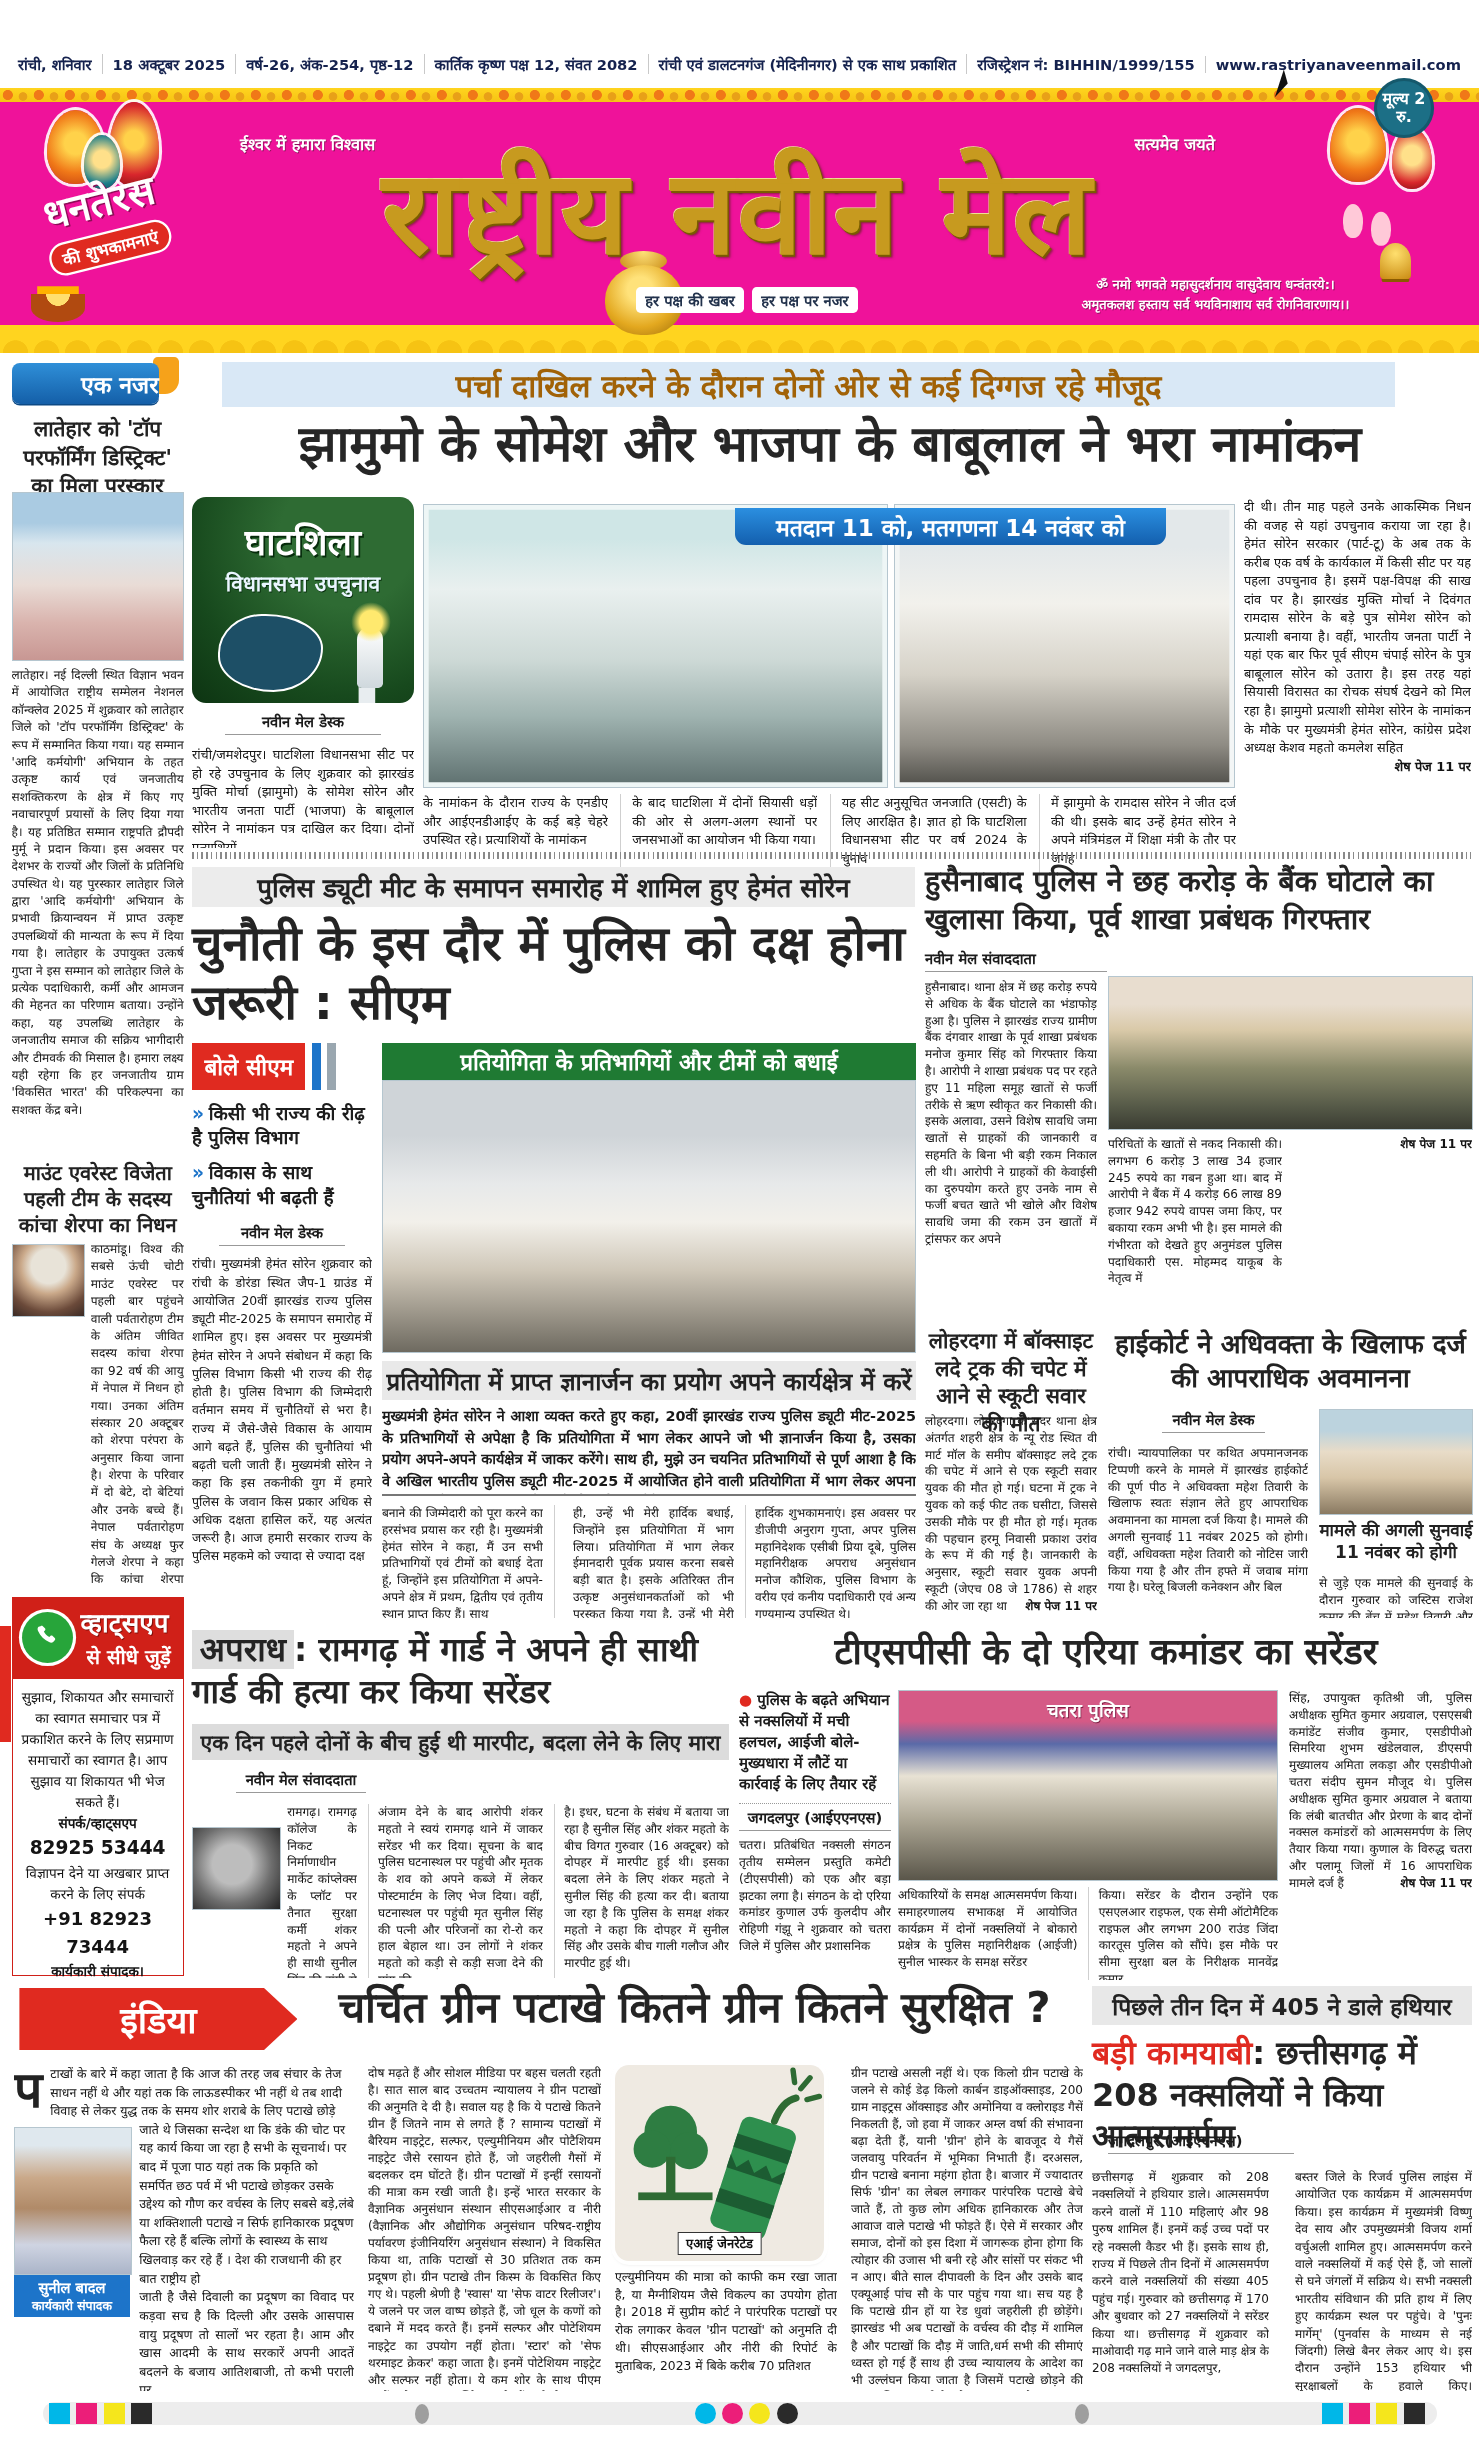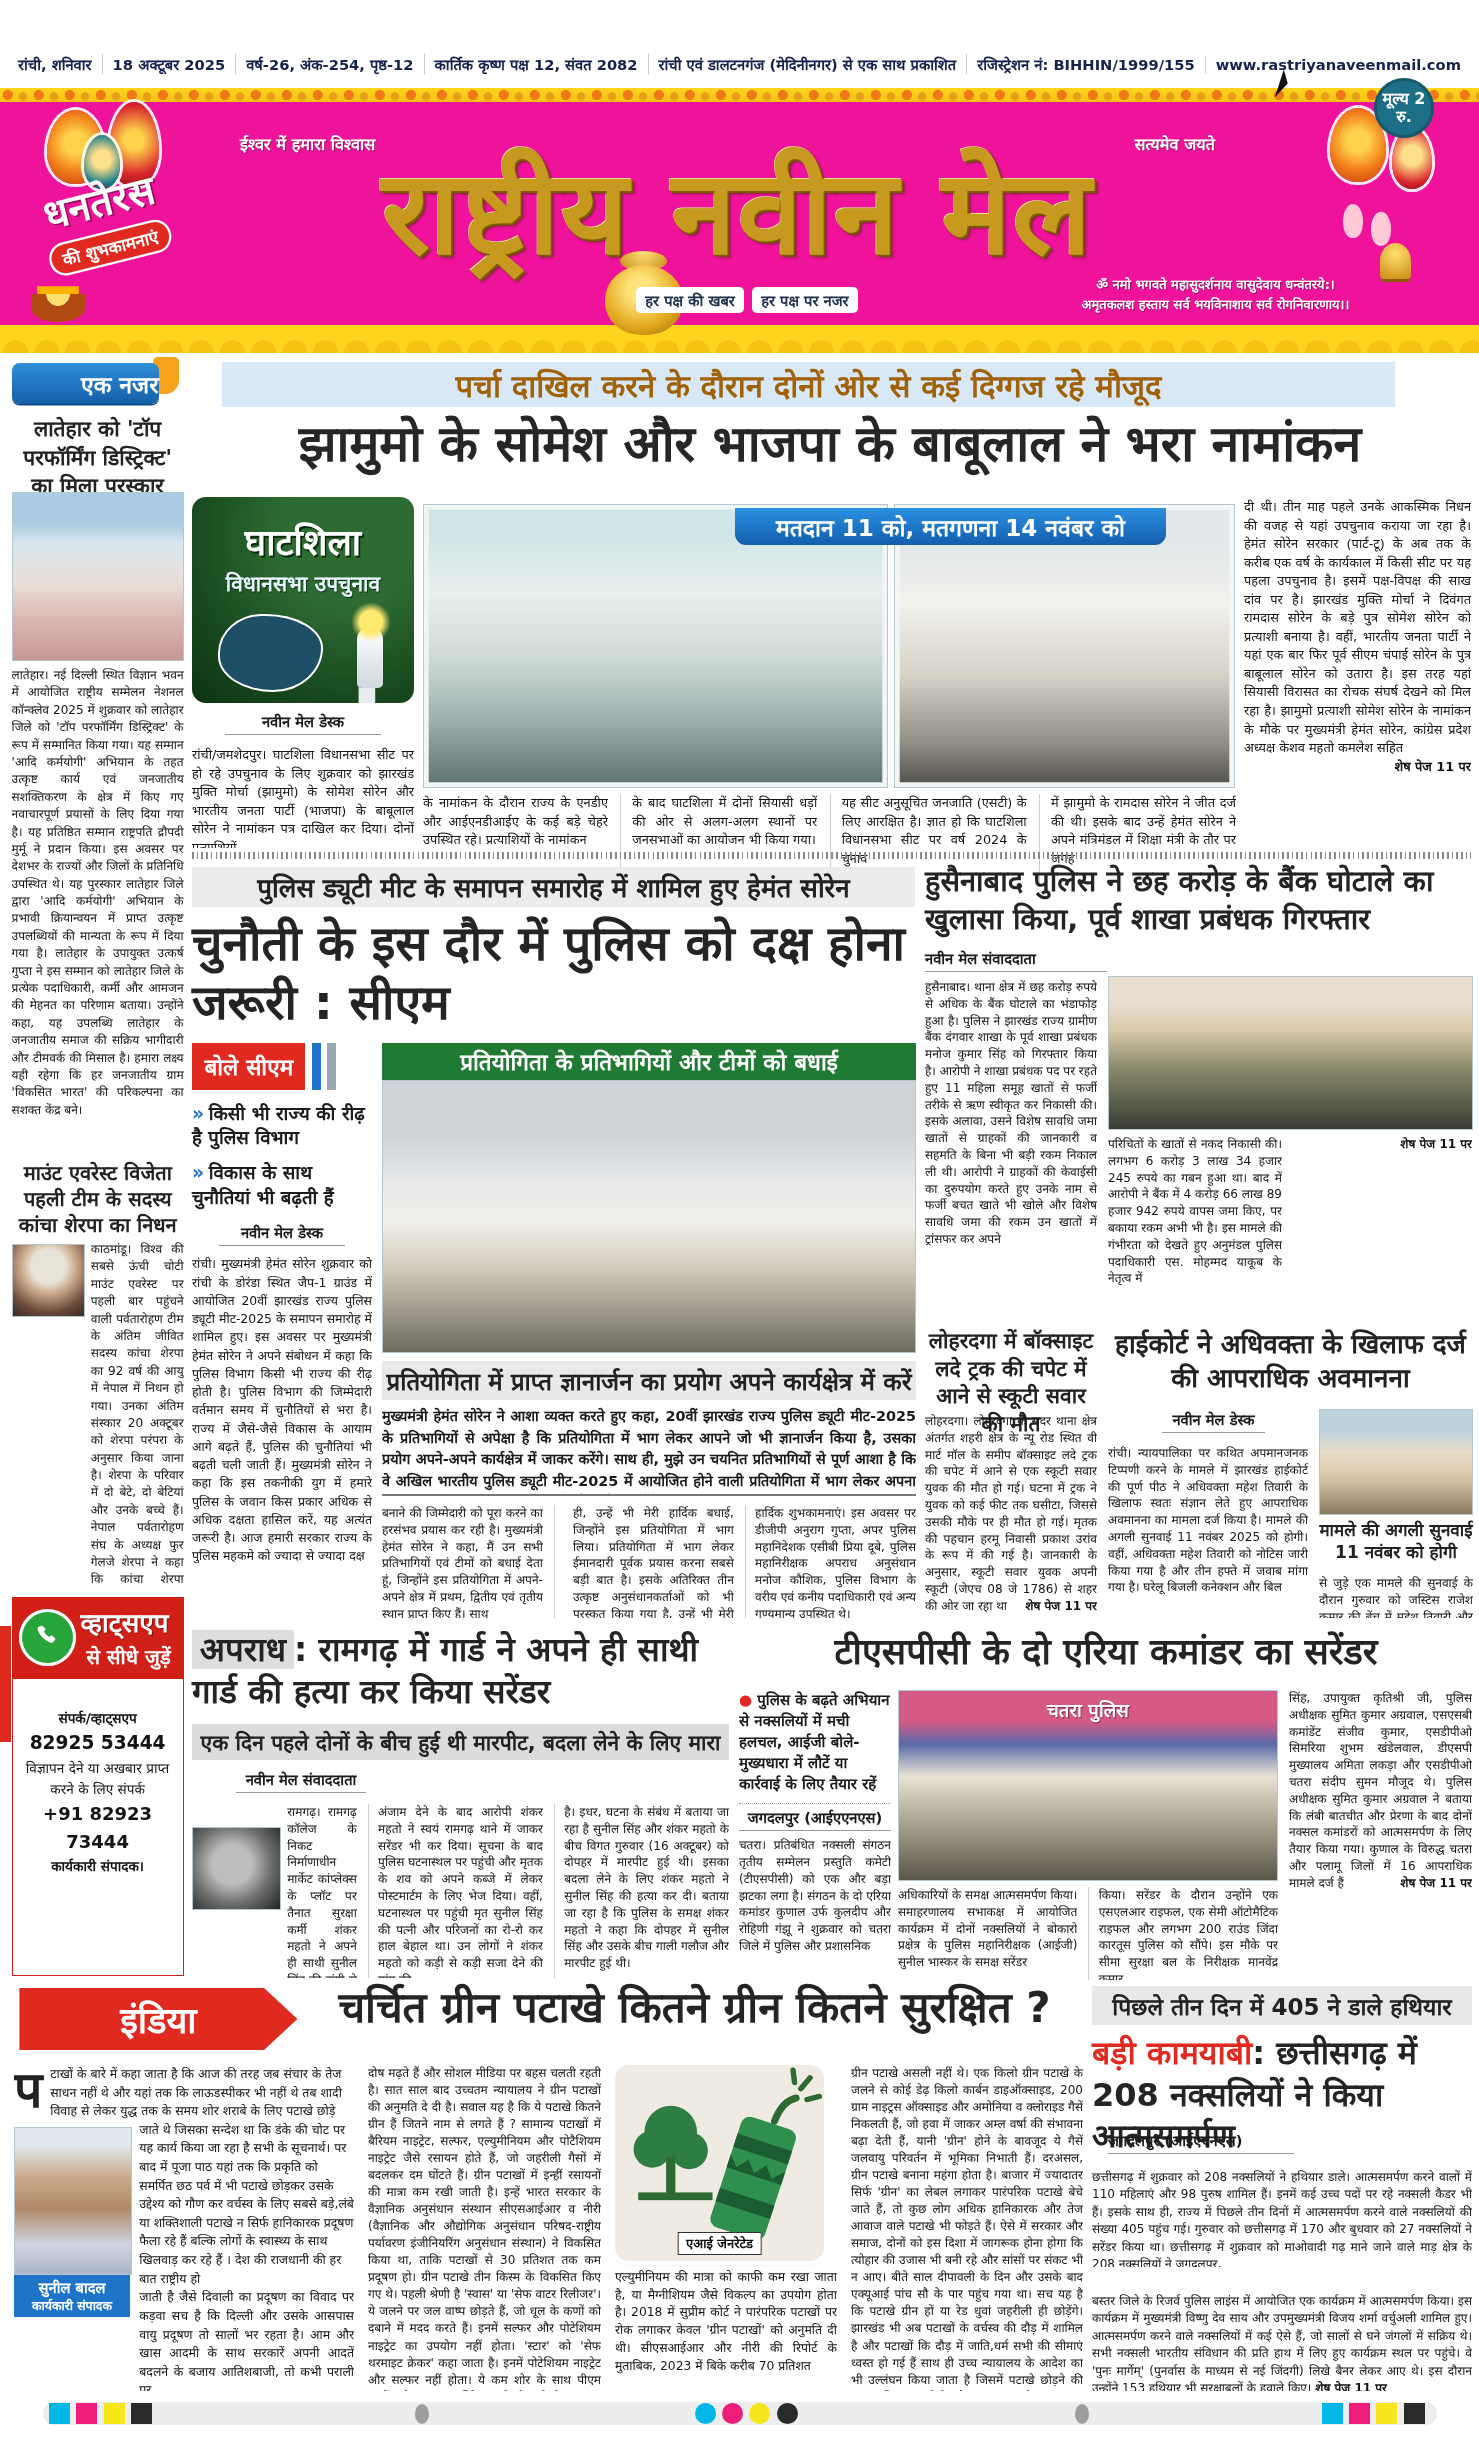--- a/index.html
+++ b/index.html
@@ -128,21 +128,21 @@
   <div style="background:#d02018;color:#fff;height:81px;position:relative;">
     <div style="position:absolute;top:14px;left:9.3px;width:51px;height:51px;background:#27a53a;border-radius:50%;box-shadow:0 0 0 3.1px #fff;">
       <svg viewBox="0 0 24 24" width="31" height="31" style="position:absolute;top:10px;left:10px;" aria-hidden="true">
         <path d="M6.6 3.2c.5-.5 1.3-.5 1.8 0l1.6 1.6c.5.5.5 1.3 0 1.8l-.8.8c.9 1.8 2.4 3.3 4.2 4.2l.8-.8c.5-.5 1.3-.5 1.8 0l1.6 1.6c.5.5.5 1.3 0 1.8l-1 1c-.8.8-2 1-3 .5-4-1.8-7.2-5-9-9-.5-1-.3-2.2.5-3z" fill="#fff"></path>
       </svg>
     </div>
     <div style="position:absolute;top:6.2px;left:68px;font-weight:700;font-size:26px;text-shadow:0.8px 0.8px 0 #7e0d08;">व्हाट्सएप</div>
     <div style="position:absolute;top:45px;left:74px;font-weight:700;font-size:20px;">से सीधे जुड़ें</div>
   </div>
   <div class="center" style="padding:7.8px 6.2px;font-size:13.6px;line-height:1.55;color:#141414;">
-    <br>
+    <span>सुझाव, शिकायत और समाचारों का स्वागत समाचार पत्र में प्रकाशित करने के लिए सप्रमाण समाचारों का स्वागत है। आप सुझाव या शिकायत भी भेज सकते हैं।</span><br>
     <span style="font-weight:700;">संपर्क/व्हाट्सएप</span><br>
     <span style="font-weight:700;font-size:18.6px;">82925 53444</span>
     <span>विज्ञापन देने या अखबार प्राप्त करने के लिए संपर्क</span><br>
     <span style="font-weight:700;font-size:18px;">+91 82923 73444</span><br>
     <span style="font-weight:700;">कार्यकारी संपादक।</span>
   </div>
 </div>
 
 <div class="abs" style="top:497px;left:192px;width:222px;height:206px;border-radius:14px;background:radial-gradient(circle at 70% 20%,#2e6b33 0 30%,#17491d 70%,#0d3412 100%);overflow:hidden;">
   <div class="center" style="margin-top:20px;color:#fff;font-weight:700;font-size:36px;text-shadow:1.6px 1.6px 0 #062b0b;">घाटशिला</div>
@@ -338,21 +338,21 @@
 <div class="abs gray-strip" style="top:1986px;left:1092px;width:380px;height:39px;background:#e8e8e8;font-size:23px;">
   <span>पिछले तीन दिन में 405 ने डाले हथियार</span>
 </div>
 <div class="abs" style="top:2033px;left:1092px;width:380px;font-size:32px;font-weight:700;line-height:1.3;color:#242424;">
   <span style="color:#e02a20;">बड़ी कामयाबी</span><span>: छत्तीसगढ़ में 208 नक्सलियों ने किया आत्मसमर्पण</span>
 </div>
 <div class="abs" style="top:2130px;left:1108px;width:202px;">
   <div class="byline" style="text-align:left;">जगदलपुर (आईएएनएस)</div>
   <div style="border-bottom:1.6px solid #999;width:92%;margin-top:3.1px;"></div>
 </div>
-<div class="abs" style="top:2169px;left:1092px;width:380px;height:222px;display:flex;gap:26px;flex-direction:column;">
+<div class="abs" style="top:2169px;left:1092px;width:380px;height:222px;display:flex;gap:26px;">
   <div class="bt just" style="flex:1;font-size:12px;line-height:1.45;">छत्तीसगढ़ में शुक्रवार को 208 नक्सलियों ने हथियार डाले। आत्मसमर्पण करने वालों में 110 महिलाएं और 98 पुरुष शामिल हैं। इनमें कई उच्च पदों पर रहे नक्सली कैडर भी हैं। इसके साथ ही, राज्य में पिछले तीन दिनों में आत्मसमर्पण करने वाले नक्सलियों की संख्या 405 पहुंच गई। गुरुवार को छत्तीसगढ़ में 170 और बुधवार को 27 नक्सलियों ने सरेंडर किया था। छत्तीसगढ़ में शुक्रवार को माओवादी गढ़ माने जाने वाले माड़ क्षेत्र के 208 नक्सलियों ने जगदलपुर,</div>
   <div class="bt just" style="flex:1;font-size:12px;line-height:1.45;">
     <span>बस्तर जिले के रिजर्व पुलिस लाइंस में आयोजित एक कार्यक्रम में आत्मसमर्पण किया। इस कार्यक्रम में मुख्यमंत्री विष्णु देव साय और उपमुख्यमंत्री विजय शर्मा वर्चुअली शामिल हुए। आत्मसमर्पण करने वाले नक्सलियों में कई ऐसे हैं, जो सालों से घने जंगलों में सक्रिय थे। सभी नक्सली भारतीय संविधान की प्रति हाथ में लिए हुए कार्यक्रम स्थल पर पहुंचे। वे 'पुनः मार्गेम्' (पुनर्वास के माध्यम से नई जिंदगी) लिखे बैनर लेकर आए थे। इस दौरान उन्होंने 153 हथियार भी सुरक्षाबलों के हवाले किए।</span>
     <span class="more">शेष पेज 11 पर</span>
   </div>
 </div>
 
 <div class="abs" style="top:2402px;left:43px;width:1394px;height:23px;background:#ededed;border-radius:11.6px;">
   <div class="abs" style="top:0.8px;left:6.2px;">
     <span class="sq" style="background:#00b7e8;"></span><span class="sq" style="background:#ec1e79;"></span><span class="sq" style="background:#f5e61c;"></span><span class="sq" style="background:#2a2a2a;"></span>

